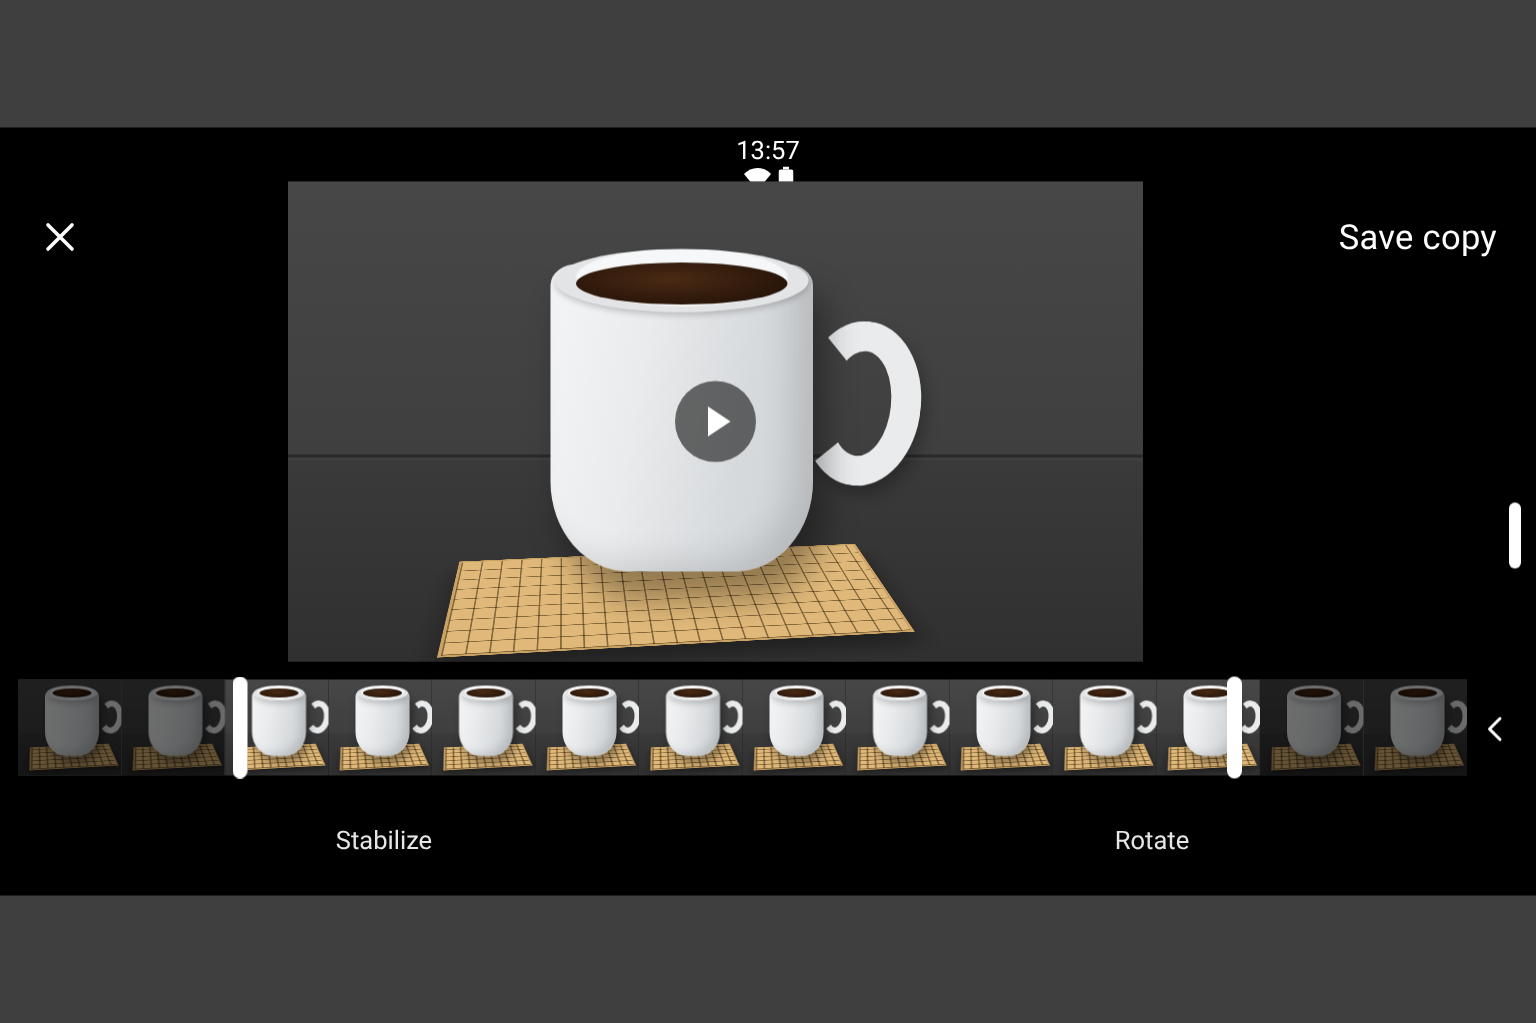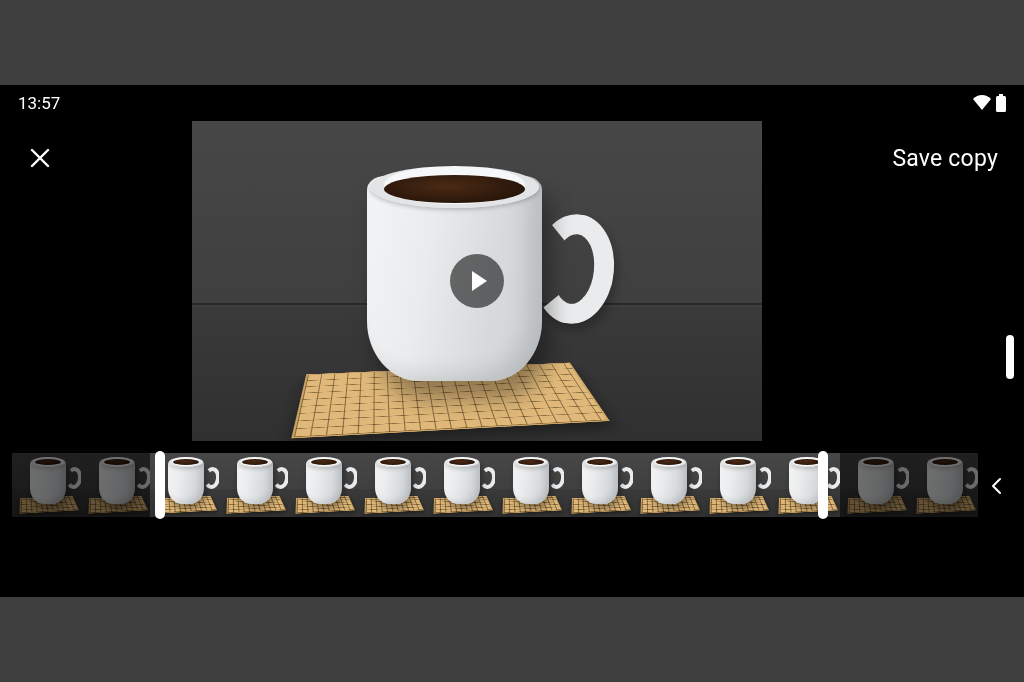--- a/index.html
+++ b/index.html
@@ -21,20 +21,21 @@
     left: 0;
     right: 0;
     height: 24px;
     color: #fff;
     font-size: 17px;
     font-weight: 400;
     display: flex;
     align-items: center;
     justify-content: space-between;
     padding: 0 18px;
+    flex-direction: column;
   }
   .status-right { display: flex; align-items: center; gap: 4px; }
   .wifi-icon, .batt-icon { display: inline-block; }
   .wifi-icon svg, .batt-icon svg { display: block; }
 
   .top-bar {
     position: absolute;
     top: 48px;
     left: 0;
     right: 0;
@@ -471,16 +472,20 @@
     </div>
   <div class="trim-left"></div>
   <div class="trim-right"></div>
 
   <div class="chevron">
     <svg width="18" height="18" viewBox="0 0 18 18">
         <path d="M12 2 L5 9 L12 16" stroke="#fff" stroke-width="2" fill="none" stroke-linecap="round" stroke-linejoin="round"></path>
       </svg>
   </div>
 
+  <div class="bottom-options">
+    <div class="opt">Stabilize</div>
+    <div class="opt">Rotate</div>
+  </div>
 
   <div class="side-handle"></div>
 
 </div>
 
 </body></html>

